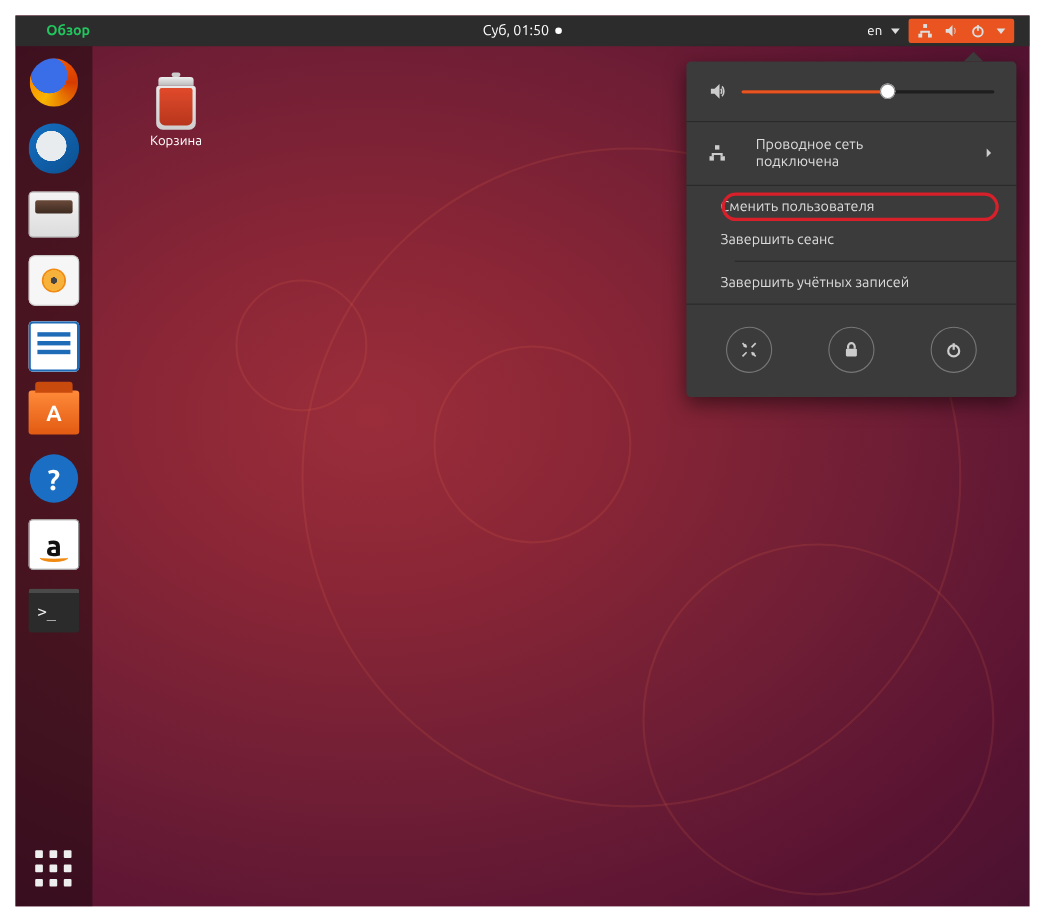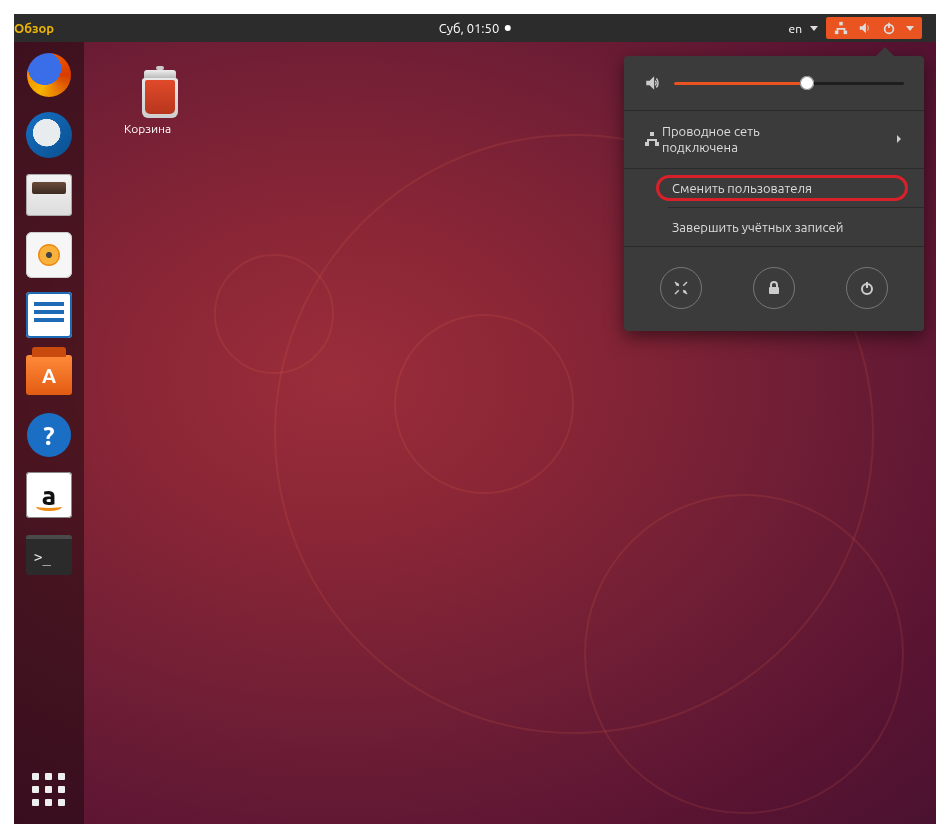--- a/index.html
+++ b/index.html
@@ -14,41 +14,41 @@
   .swirl.s1 { width: 600px; height: 600px; left: 260px; top: 120px; }
   .swirl.s2 { width: 320px; height: 320px; left: 570px; top: 480px; border-width:2px; }
   .swirl.s3 { width: 180px; height: 180px; left: 380px; top: 300px; border-width:2px; }
   .swirl.s4 { width: 120px; height: 120px; left: 200px; top: 240px; }
 
   
   .topbar {
     position: absolute; left:0; top:0; right:0; height:28px;
     background: #2c2c2c; color:#ddd; font-size:13px; display:flex; align-items:center;
   }
-  .topbar .activities { padding:0 0; font-weight:600; color:#eab308; }
+  .topbar .activities { padding:0 28px; font-weight:600; color:#22c55e; }
   .topbar .clock { position:absolute; left:50%; transform:translateX(-50%); display:flex; align-items:center; gap:6px; color:#fff; }
   .topbar .clock .dot { width:6px; height:6px; border-radius:50%; background:#fff; display:inline-block; }
   .topbar .tray { margin-left:auto; display:flex; align-items:center; gap:8px; padding-right:14px; }
   .tray .lang { font-size:12px; color:#fff; }
   .tray svg { fill:#ddd; }
   .tray .sysgroup { display:flex; gap:10px; align-items:center; padding:4px 8px; background:#e95420; border-radius:2px; }
   .tray .caret { width:0;height:0;border-left:4px solid transparent;border-right:4px solid transparent;border-top:5px solid #ddd; }
 
   
   .dock {
     position:absolute; left:0; top:28px; bottom:0; width:70px;
     background: rgba(30,10,15,0.55); display:flex; flex-direction:column; align-items:center;
     padding-top:8px; gap:10px;
   }
   .dock .app { width:50px; height:50px; border-radius:8px; display:flex; align-items:center; justify-content:center; }
   .dock .apps-btn { margin-top:auto; margin-bottom:14px; width:40px; height:40px; display:grid; grid-template-columns:repeat(3,8px); grid-template-rows:repeat(3,8px); gap:5px; align-content:center; justify-content:center; }
   .dock .apps-btn span { width:7px; height:7px; background:#eee; border-radius:1px; }
 
   
-  .desktop-icon { position:absolute; left:110px; top:56px; width:72px; color:#fff; font-size:12px; }
+  .desktop-icon { position:absolute; left:110px; top:56px; width:72px; text-align:center; color:#fff; font-size:12px; }
   .desktop-icon .trash { width:44px; height:48px; margin:0 auto 4px; position:relative; }
   .trash .lid { position:absolute; top:0; left:6px; right:6px; height:8px; background:linear-gradient(#eee,#bbb); border-radius:3px 3px 0 0; }
   .trash .lid::before{content:"";position:absolute;top:-4px;left:12px;right:12px;height:4px;background:#ccc;border-radius:2px;}
   .trash .body { position:absolute; top:8px; left:4px; right:4px; bottom:0; background:linear-gradient(#e8e8e8,#cfcfcf); border-radius:3px 3px 6px 6px; }
   .trash .bag { position:absolute; top:10px; left:7px; right:7px; bottom:4px; background:linear-gradient(#e04a2a,#b8361d); border-radius:2px 2px 5px 5px; }
 
   
   .popover {
     position:absolute; right:12px; top:42px; width:300px;
     background:#3b3b3b; color:#ddd; border-radius:4px; padding:14px 0 18px;
@@ -56,23 +56,23 @@
   }
   .popover::before {
     content:""; position:absolute; top:-9px; right:30px;
     border-left:9px solid transparent; border-right:9px solid transparent; border-bottom:9px solid #3b3b3b;
   }
   .vol-row { display:flex; align-items:center; gap:12px; padding:4px 20px 14px; }
   .slider { flex:1; height:3px; background:#1e1e1e; position:relative; border-radius:2px; }
   .slider .fill { position:absolute; left:0; top:0; bottom:0; width:58%; background:#e95420; border-radius:2px; }
   .slider .thumb { position:absolute; left:58%; top:50%; width:14px; height:14px; background:#fff; border-radius:50%; transform:translate(-50%,-50%); box-shadow:0 0 0 1px #888 inset; }
   .sep { height:1px; background:#2a2a2a; margin:4px 0; }
-  .menu-row { display:flex; align-items:center; padding:8px 20px; font-size:13px; gap:2px; cursor:pointer; position:relative; }
+  .menu-row { display:flex; align-items:center; padding:8px 20px; font-size:13px; gap:27px; cursor:pointer; position:relative; }
   .menu-row .arrow { margin-left:auto; }
-  .menu-row.sub { padding-left:48px; font-size:13px; }
+  .menu-row.sub { padding-left:31px; font-size:13px; }
   .menu-row .twoline { line-height:1.25; }
   .highlight-ring { position:absolute; left:32px; right:16px; top:2px; bottom:2px; border:3px solid #d8202a; border-radius:14px; pointer-events:none; }
   .action-row { display:flex; justify-content:space-around; padding:16px 10px 4px; }
   .circle-btn { width:42px; height:42px; border:1px solid #777; border-radius:50%; display:flex; align-items:center; justify-content:center; }
   .circle-btn svg { fill:#ccc; }
 
   
   .firefox { background:radial-gradient(circle at 40% 35%, #3a6ee8 0 42%, transparent 43%), conic-gradient(from 210deg,#f7b500,#ff6a00,#d83b01,#f7b500); border-radius:50%; width:44px; height:44px; }
   .thunderbird { width:46px;height:46px;border-radius:50%; background:radial-gradient(circle at 45% 45%, #e8ecef 0 38%, transparent 39%), linear-gradient(135deg,#1570c3,#0b4f8f); position:relative; }
   .files { width:46px;height:42px;border-radius:4px;background:linear-gradient(#f4f4f4,#dcdcdc); position:relative; box-shadow:inset 0 0 0 1px #aaa; }
@@ -209,20 +209,23 @@
           <path d="M3 1l4 4-4 4z"></path>
         </svg>
     </div>
     <div class="sep"></div>
 
 
     <div class="menu-row sub" style="position:relative;">
       <span>Сменить пользователя</span>
       <div class="highlight-ring"></div>
     </div>
+    <div class="menu-row sub">
+      <span>Завершить сеанс</span>
+    </div>
     <div class="sep" style="margin-left:44px;"></div>
     <div class="menu-row sub">
       <span>Завершить учётных записей</span>
     </div>
 
     <div class="sep"></div>
     <div class="action-row">
       <div class="circle-btn">
         <svg width="18" height="18" viewBox="0 0 24 24">
             <path d="M4 20l5-5m6-6l5-5M4 4l5 5m6 6l5 5" stroke="#ccc" stroke-width="2" fill="none"></path>

